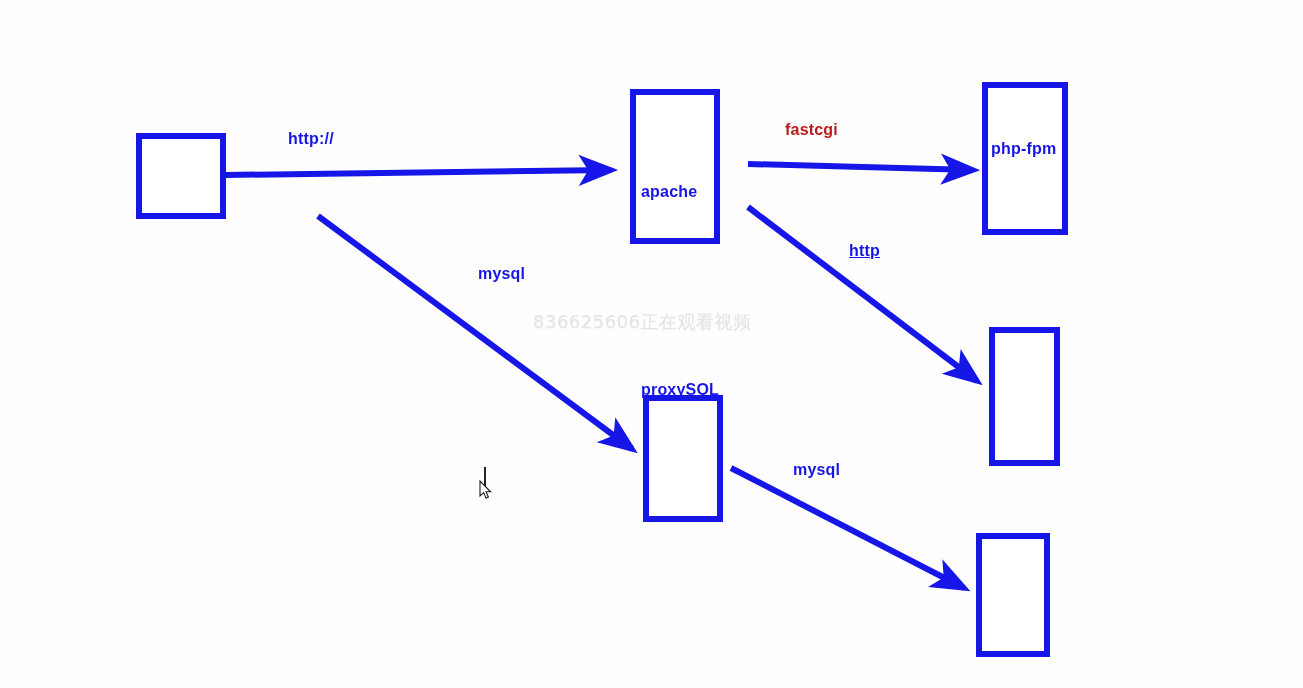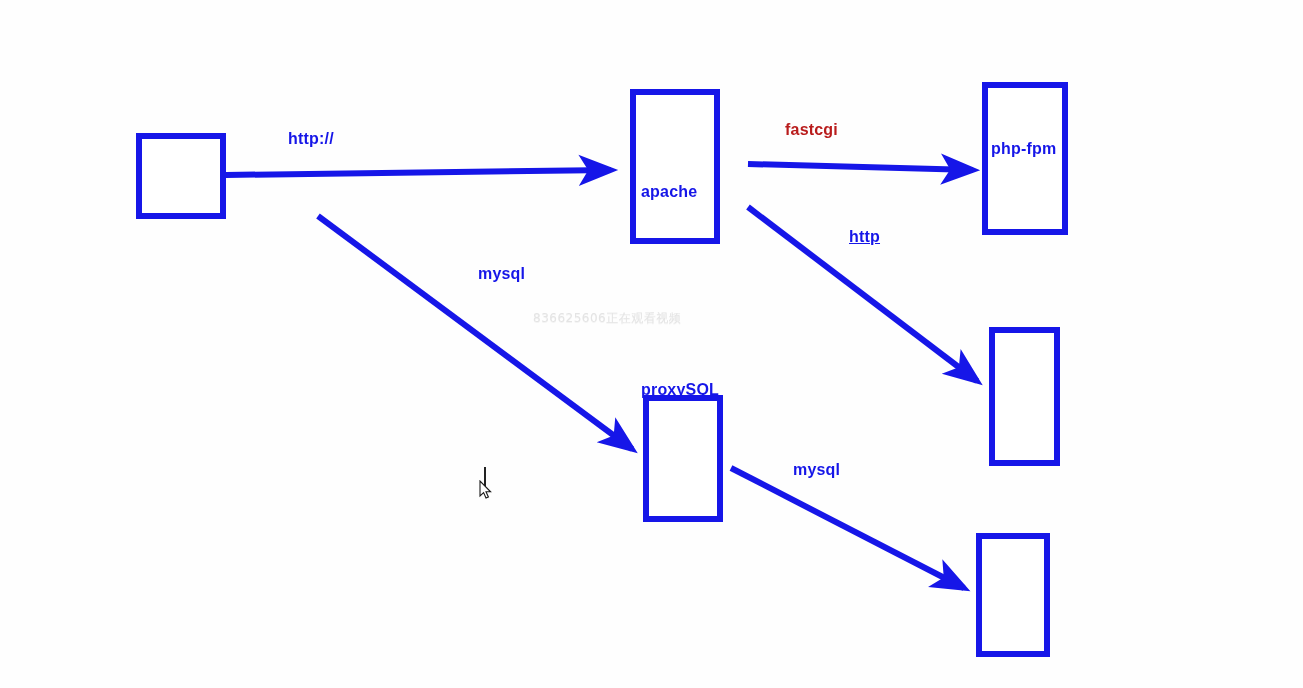--- a/index.html
+++ b/index.html
@@ -46,21 +46,21 @@
     font-family: "Liberation Sans", sans-serif;
     font-weight: bold;
     font-size: 16px;
     white-space: nowrap;
     letter-spacing: 0.2px;
   }
   .watermark {
     position: absolute;
     color: #e4e4e4;
     font-family: "DejaVu Sans", sans-serif;
-    font-size: 12px;
+    font-size: 18px;
     white-space: nowrap;
     letter-spacing: 0.5px;
     text-shadow: 0 1px 0 #f4f4f4;
     user-select: none;
   }
   .caret {
     position: absolute;
     width: 2px;
     background: #222222;
   }
@@ -99,21 +99,21 @@
       <div class="node-box" style="left: 976px; top: 533px; width: 74px; height: 124px; border-color: rgb(22, 22, 232);"></div>
     </div>
   <div id="node-labels">
       <div class="node-label" style="left: 641px; top: 136px; color: rgb(22, 22, 232); margin-top: 47px;">apache</div>
       <div class="node-label" style="left: 991px; top: 140px; color: rgb(22, 22, 232);">php-fpm</div>
       <div class="node-label" style="left: 641px; top: 381px; color: rgb(22, 22, 232);">proxySQL</div>
     </div>
   <div id="edge-labels">
       <div class="edge-label" style="left: 288px; top: 130px; color: rgb(22, 22, 232);">http://</div>
       <div class="edge-label" style="left: 785px; top: 121px; color: #b91c1c;">fastcgi</div>
-      <div class="edge-label" style="left: 849px; top: 228px; color: rgb(22, 22, 232); text-decoration: underline;">http</div>
+      <div class="edge-label" style="left: 849px; top: 242px; color: rgb(22, 22, 232); text-decoration: underline;">http</div>
       <div class="edge-label" style="left: 478px; top: 265px; color: rgb(22, 22, 232);">mysql</div>
       <div class="edge-label" style="left: 793px; top: 461px; color: rgb(22, 22, 232);">mysql</div>
     </div>
 
   <div class="watermark" id="watermark" style="left: 533px; top: 310px; color: rgb(228, 228, 228);">836625606正在观看视频</div>
 
   <div class="caret" id="text-caret" style="left: 484px; top: 467px; height: 25px;"></div>
 
   <svg class="cursor-arrow" id="mouse-cursor" viewBox="0 0 14 22" xmlns="http://www.w3.org/2000/svg" style="left: 479px; top: 480px;">
     <path d="M1,1 L1,16 L4.6,12.6 L7,18 L9.4,17 L7,11.8 L11.6,11.8 Z" fill="#ffffff" stroke="#1a1a1a" stroke-width="1.1" stroke-linejoin="miter"></path>

